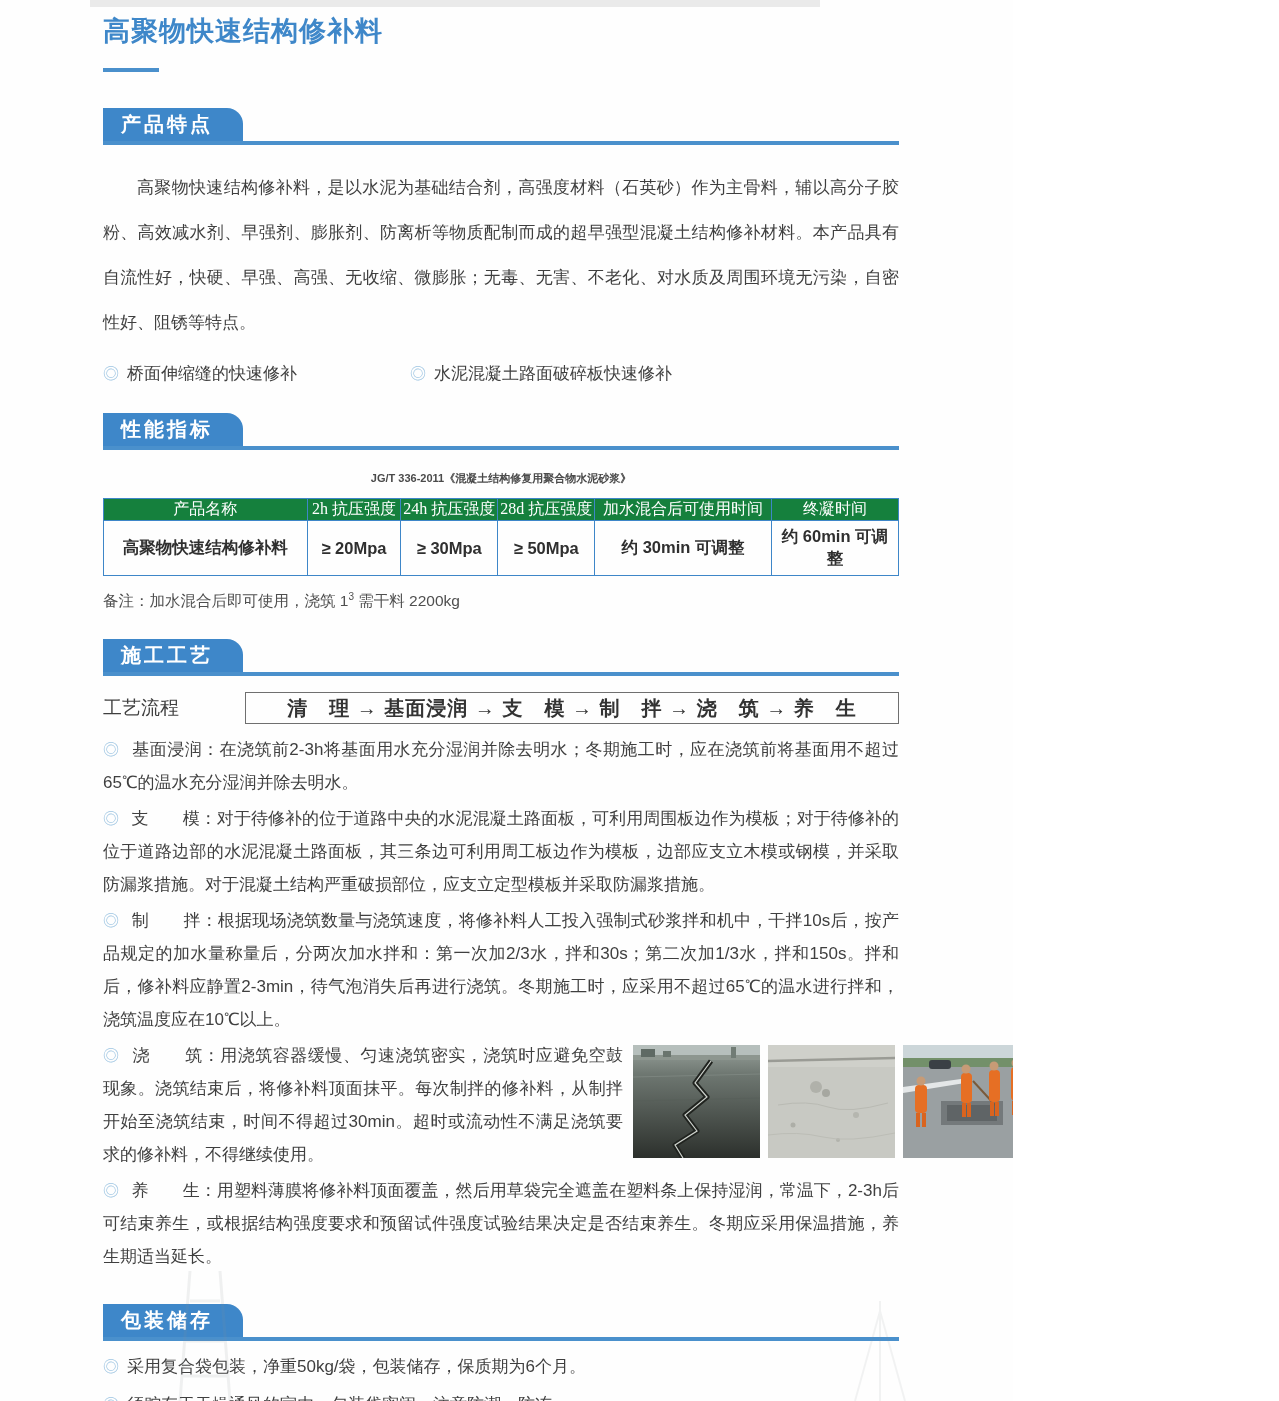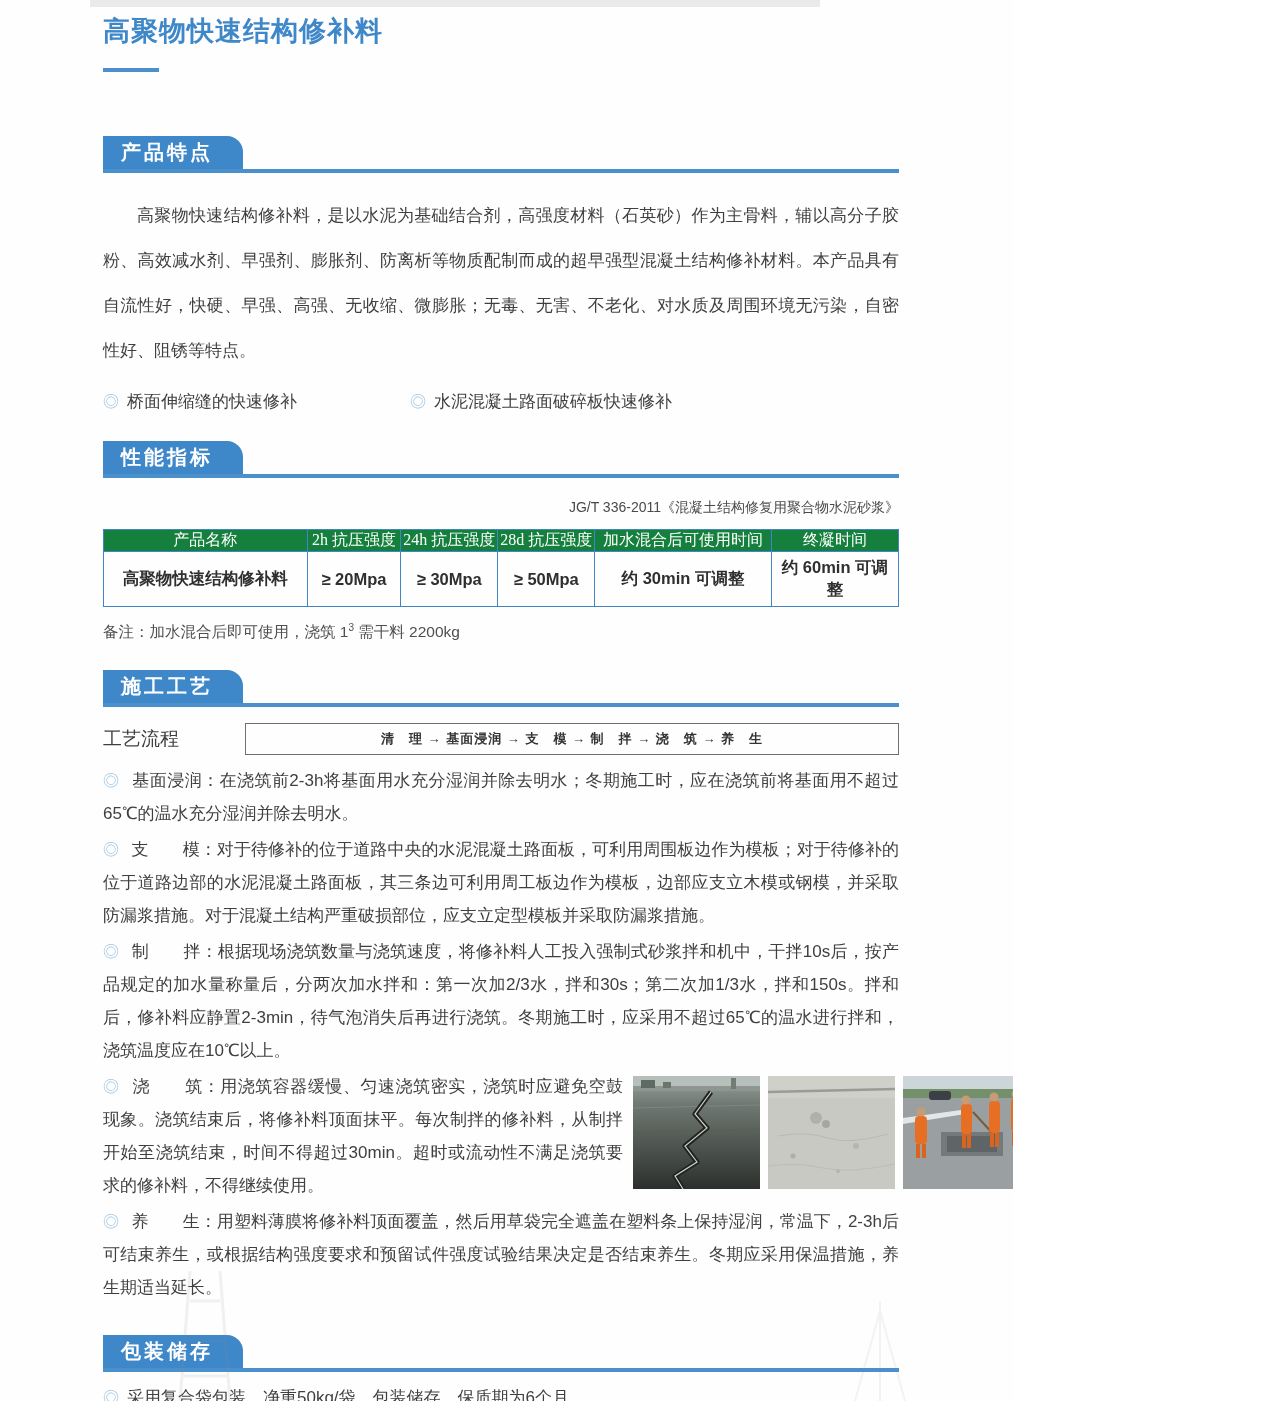--- a/index.html
+++ b/index.html
@@ -4,40 +4,40 @@
 <style>
   html,body{margin:0;padding:0;background:#ffffff;}
   body{font-family:"Liberation Sans",sans-serif;color:#3f3f3f;}
   .page{position:relative;width:1013px;height:1401px;overflow:hidden;background:#fefefe;}
   .top-strip{position:absolute;top:0;left:90px;width:730px;height:7px;background:#d9d9d9;opacity:.55;}
   .content{position:relative;padding:0 114px 0 103px;}
   .doc-title{margin:14px 0 0;font-size:27px;line-height:34px;font-weight:700;color:#3e87c9;letter-spacing:1px;}
   .title-underline{width:56px;height:4px;background:#4a90cc;margin-top:20px;}
   .sec-head{border-bottom:4px solid #4a90cc;line-height:0;}
   .sec-tab{display:inline-block;background:#3e87c9;color:#fff;font-size:20px;font-weight:700;line-height:33px;padding:0 30px 0 18px;border-top-right-radius:16px;letter-spacing:3px;}
-  .mt-first{margin-top:64px;}
+  .mt-first{margin-top:36px;}
   .mt-a{margin-top:31px;}
   .mt-b{margin-top:27px;}
   .body-text{font-size:17px;line-height:45px;text-indent:2em;margin:20px 0 0;text-align:justify;}
   .app-row{display:flex;margin-top:17px;font-size:17px;line-height:24px;}
   .app-item{display:flex;align-items:center;}
   .app-item:first-child{width:307px;}
   .bullet{color:#9ec5e2;font-size:16px;margin-right:8px;line-height:1;}
-  .std-caption{text-align:right;font-size:14px;margin-top:21px;color:#4a4a4a;}
+  .std-caption{text-align:center;font-size:11px;margin-top:21px;color:#4a4a4a;font-weight:bold;}
   table.perf{width:100%;border-collapse:collapse;margin-top:12px;table-layout:fixed;}
   table.perf col.c0{width:25.6%;} table.perf col.c1{width:11.8%;} table.perf col.c2{width:12.2%;}
   table.perf col.c3{width:12.2%;} table.perf col.c4{width:22.2%;} table.perf col.c5{width:16%;}
   .perf th{background:#15803d;color:#fff;font-weight:500;font-size:16px;padding:0 2px;border:1px solid #3e86c8;border-left:1px solid rgba(255,255,255,.55);font-family:Liberation Serif, serif;}
   .perf th:first-child{border-left:1px solid #3e86c8;}
   .perf td{border:1px solid #3e86c8;text-align:center;padding:5px 2px;font-size:16.5px;color:#2f2f2f;font-weight:600;}
   .note-line{font-size:15.5px;color:#4f4f4f;margin-top:15px;}
   .note-line sup{font-size:10px;}
   .flow-row{display:flex;align-items:center;margin-top:16px;}
   .flow-label{font-size:19px;width:142px;flex:none;color:#3f3f3f;font-family:Liberation Serif, serif;}
-  .flow-box{flex:1;border:1px solid #6f6f6f;text-align:center;font-size:13px;font-weight:600;color:#333;line-height:30px;letter-spacing:1px;}
+  .flow-box{flex:1;border:1px solid #6f6f6f;text-align:center;font-size:20px;font-weight:600;color:#333;line-height:30px;letter-spacing:1px;}
   .steps{margin-top:9px;}
   .step{font-size:17px;line-height:33px;text-align:justify;margin:3px 0 0;}
   .pour-row{display:flex;gap:10px;margin-top:3px;}
   .pour-text{width:520px;flex:none;margin:0;}
   .photo-strip{display:flex;gap:8px;align-items:flex-start;margin-top:6px;}
   .photo{width:127px;height:113px;flex:none;overflow:hidden;}
   .photo svg{display:block;width:100%;height:100%;}
   .pack-item{display:flex;align-items:center;font-size:17px;line-height:24px;margin-top:14px;}
   .notes-grid{display:grid;grid-template-columns:582px 1fr;margin-top:5px;}
   .wm{position:absolute;bottom:0;pointer-events:none;opacity:.12;}

